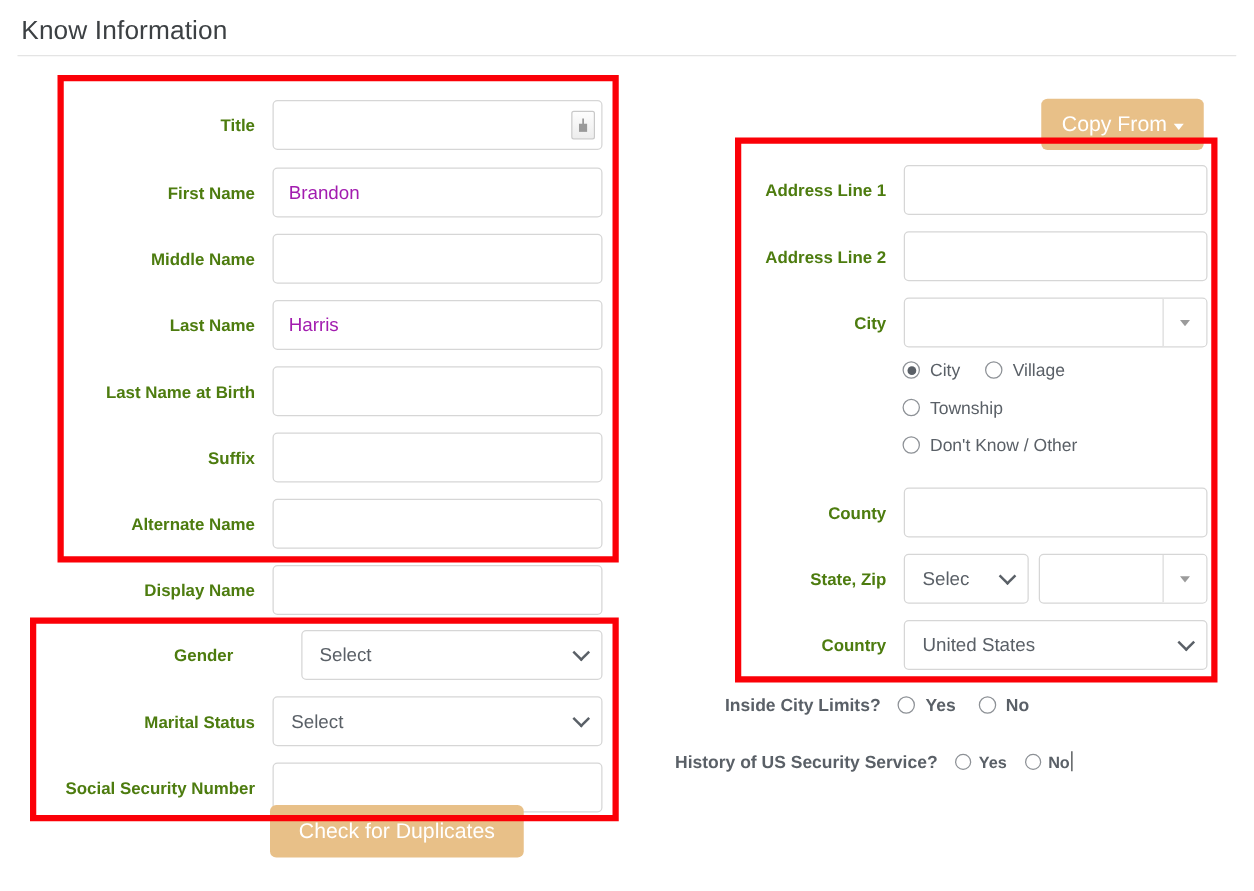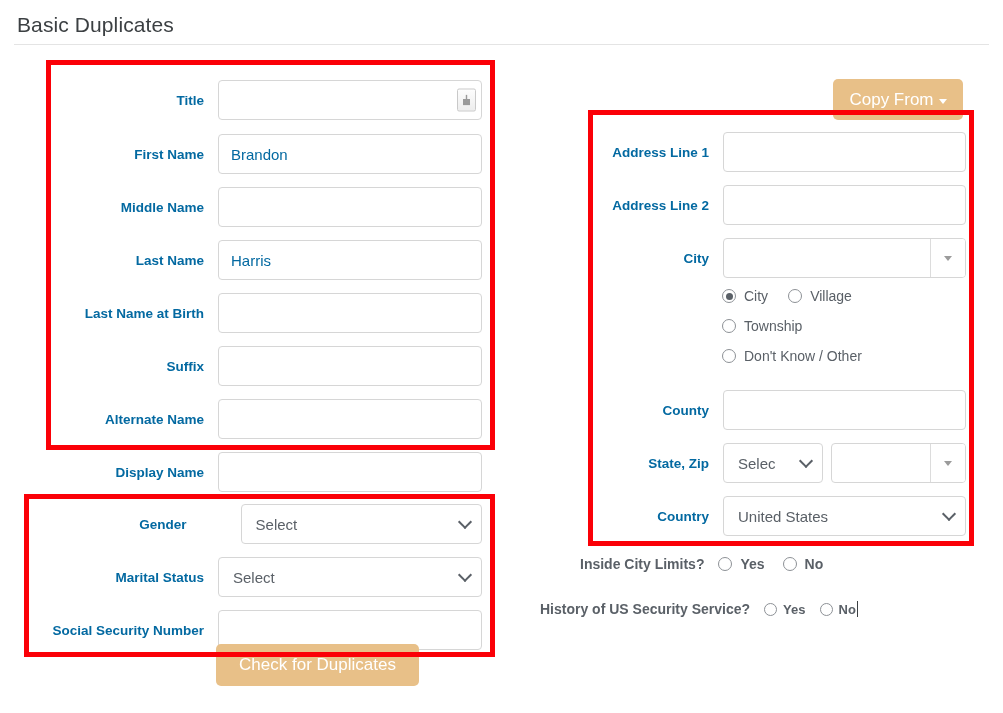--- a/index.html
+++ b/index.html
@@ -46,40 +46,40 @@
 
   
   .field-row {
     position: absolute;
     display: flex;
     align-items: center;
   }
   .field-label {
     font-size: 13.5px;
     font-weight: bold;
-    color: #0369a1;
+    color: #4d7c0f;
     text-align: right;
     white-space: nowrap;
     padding-right: 14px;
     box-sizing: border-box;
   }
   .control {
     position: relative;
     box-sizing: border-box;
   }
   .txt-input {
     width: 100%;
     height: 100%;
     box-sizing: border-box;
     border: 1px solid #d6d6d6;
     border-radius: 4px;
     background: #fff;
     font-family: "Liberation Sans", sans-serif;
     font-size: 15px;
-    color: #0369a1;
+    color: #a21caf;
     padding: 0 12px;
     outline: none;
   }
   .txt-input::placeholder { color: #9aa0a6; }
 
   
   .sel-wrap {
     position: relative;
     width: 100%;
     height: 100%;
@@ -298,21 +298,21 @@
     height: 16px;
     background: #3c4043;
     vertical-align: -3px;
     margin-left: 1px;
   }
 </style>
 </head>
 <body>
 
 <div class="page-header">
-  <div class="page-title">Basic Duplicates</div>
+  <div class="page-title">Know Information</div>
   <div class="header-rule"></div>
 </div>
 
 <div class="field-row" style="left:0px; top:80px; width:482px; height:40px;">
   <div class="field-label" style="width:218px;">Title</div>
   <div class="control" style="width:264px; height:40px;">
     <input class="txt-input" type="text" value="" style="">
     <div class="spin-btn">
       <div class="spin-glyph"></div>
     </div>

